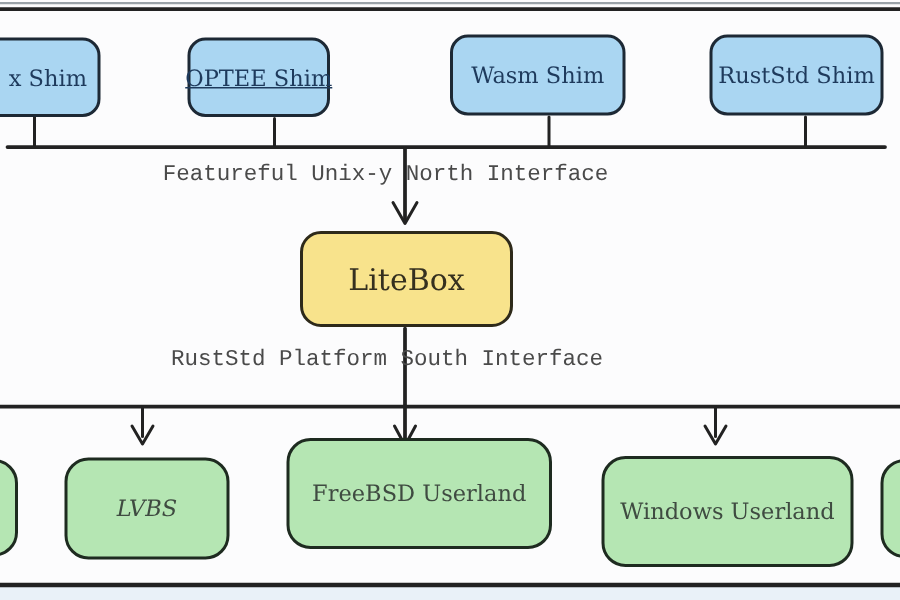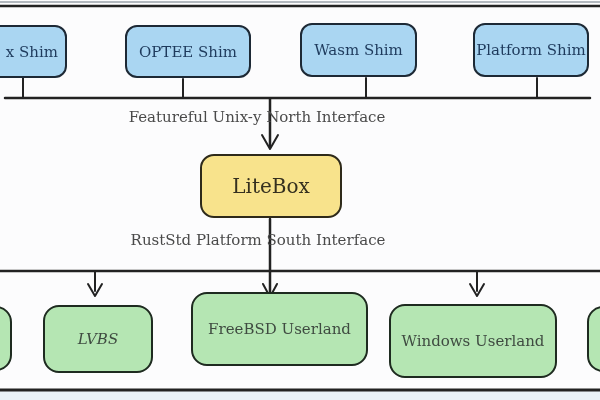--- a/index.html
+++ b/index.html
@@ -55,20 +55,21 @@
     border-radius:14px;
     color:var(--core-text);
     font-size:20px;
   }
   .iface-label{
     position:absolute;
     transform:translateX(-50%);
     color:var(--label-text);
     font-size:15px;
     white-space:nowrap;
+    font-family:Liberation Mono, monospace;
   }
 </style>
 </head>
 <body>
 
 <div class="canvas">
 
   <svg class="lines" viewBox="0 0 600 400" xmlns="http://www.w3.org/2000/svg" fill="none">
 
     <line x1="0" y1="2" x2="600" y2="2" stroke="var(--top-thin-line)" stroke-width="1.5"></line>
@@ -95,47 +96,47 @@
     <path d="M477 272 V291" stroke="var(--line)" stroke-width="2" stroke-linecap="round"></path>
     <path d="M470 284 L477 296 L484 284" stroke="var(--line)" stroke-width="2" stroke-linecap="round" stroke-linejoin="round"></path>
 
     <rect x="0" y="391" width="600" height="9" fill="var(--bottom-strip)"></rect>
     <line x1="0" y1="390" x2="600" y2="390" stroke="var(--line)" stroke-width="3"></line>
   </svg>
 
   <div class="box shim" style="left:-55px;top:25px;width:122px;height:53px;justify-content:flex-end;padding-right:7px;">
     <span>x Shim</span>
   </div>
-  <div class="box shim" style="left:125px;top:25px;width:126px;height:53px;">
+  <div class="box shim" style="left:125px;top:25px;width:95px;height:53px;text-decoration:underline;">
     <span>OPTEE Shim</span>
   </div>
   <div class="box shim" style="left:300px;top:23px;width:117px;height:54px;">
     <span>Wasm Shim</span>
   </div>
   <div class="box shim" style="left:473px;top:23px;width:116px;height:54px;">
-    <span>Platform Shim</span>
+    <span>RustStd Shim</span>
   </div>
 
   <div class="iface-label" style="left:257px;top:108px;">Featureful Unix-y North Interface</div>
 
   <div class="box core" style="left:200px;top:154px;width:142px;height:64px;justify-content:center;">
     <span>LiteBox</span>
   </div>
 
   <div class="iface-label" style="left:258px;top:231px;">RustStd Platform South Interface</div>
 
   <div class="box userland" style="left:-42px;top:306px;width:54px;height:65px;">
     <span></span>
   </div>
   <div class="box userland" style="left:43px;top:305px;width:110px;height:68px;font-style:italic;">
     <span>LVBS</span>
   </div>
   <div class="box userland" style="left:191px;top:292px;width:177px;height:74px;">
     <span>FreeBSD Userland</span>
   </div>
-  <div class="box userland" style="left:389px;top:304px;width:168px;height:74px;">
+  <div class="box userland" style="left:401px;top:304px;width:168px;height:74px;">
     <span>Windows Userland</span>
   </div>
   <div class="box userland" style="left:587px;top:306px;width:60px;height:66px;">
     <span></span>
   </div>
 
 </div>
 
 </body></html>

